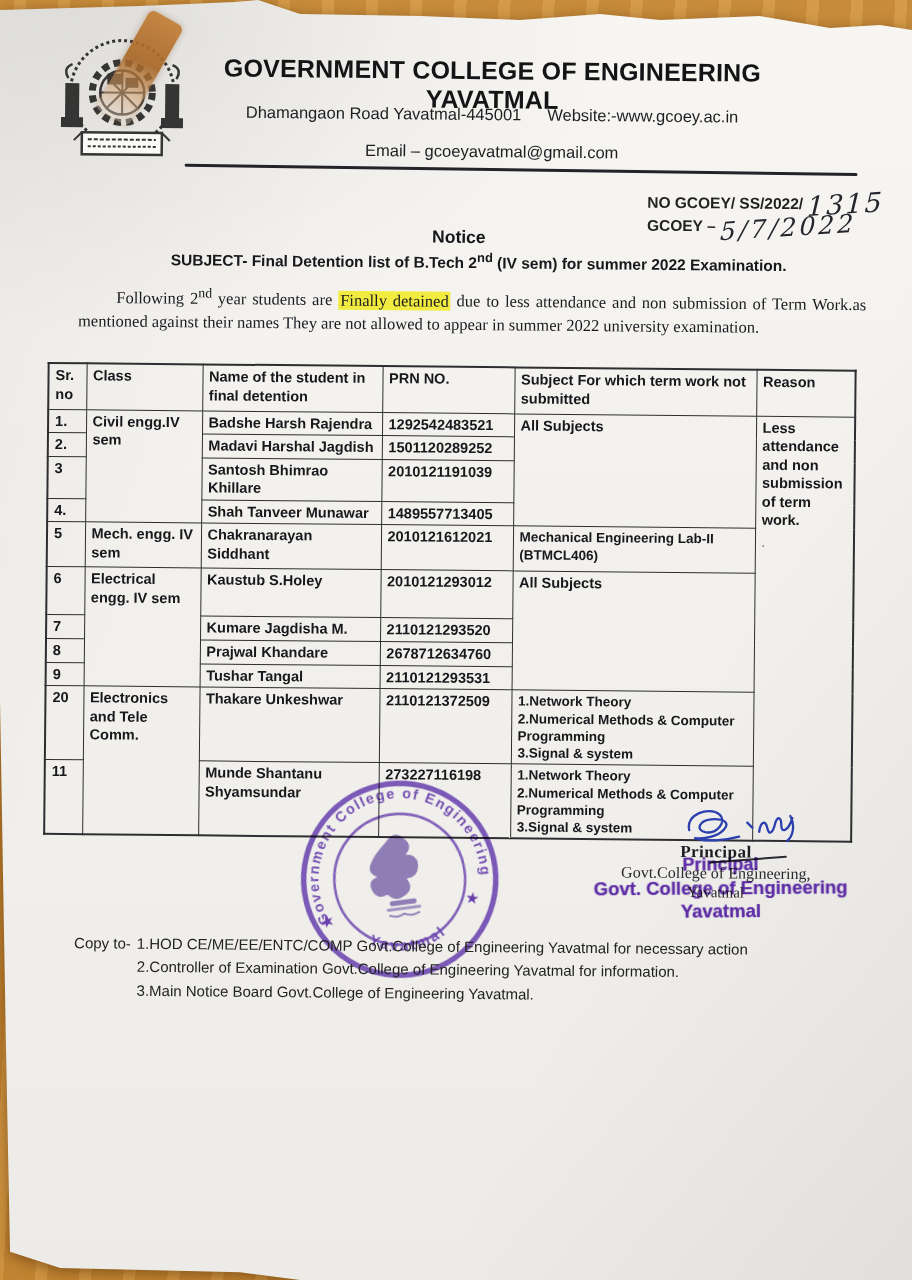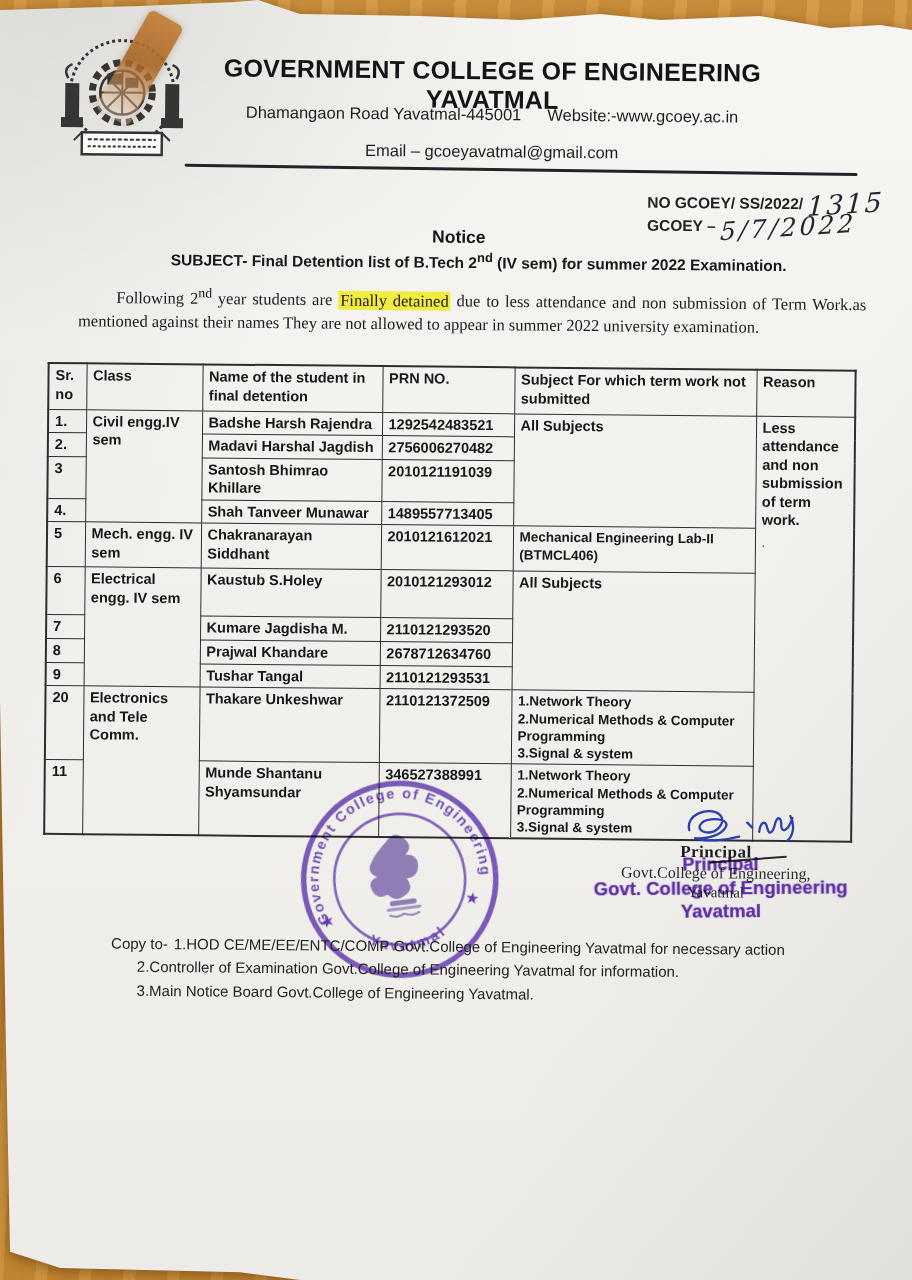--- a/index.html
+++ b/index.html
@@ -78,21 +78,21 @@
   .p-black-3{position:absolute;left:0;top:84px;width:270px;text-align:center;font-family:"Liberation Serif",serif;font-size:15px;color:#2a2a30;}
   .p-purple{position:absolute;left:-10px;top:52px;width:300px;text-align:center;color:#5c2ba5;
     font-weight:bold;mix-blend-mode:multiply;transform:rotate(-1deg);filter:blur(0.3px);
     text-shadow:0 0 1px rgba(92,43,165,0.65);}
   .p-purple .l1{font-size:18px;line-height:1.35;}
   .p-purple .l2{font-size:18.5px;line-height:1.25;}
   .p-purple .l3{font-size:18.5px;line-height:1.3;}
 
   
   .copyto{position:absolute;left:82px;top:931px;font-size:15px;color:#222;line-height:1.55;}
-  .copyto .row1 .label{margin-right:6px;margin-left:37px;}
+  .copyto .row1 .label{margin-right:6px;}
   .copyto .indent{margin-left:63px;}
 </style>
 </head>
 <body>
 
 <div class="paper-wrap">
   <div class="paper"></div>
 </div>
 
 <div class="content">
@@ -174,21 +174,21 @@
       <td>1292542483521</td>
       <td class="subj-all" rowspan="4">All Subjects</td>
       <td class="reason-cell" rowspan="11">
         <div>Less attendance and non submission of term work.</div>
         <div class="reason-dot">.</div>
       </td>
     </tr>
     <tr style="height:20px">
       <td class="sr">2.</td>
       <td>Madavi Harshal Jagdish</td>
-      <td>2756006270482</td>
+      <td>1501120289252</td>
     </tr>
     <tr style="height:41px">
       <td class="sr">3</td>
       <td>Santosh Bhimrao Khillare</td>
       <td>2010121191039</td>
     </tr>
     <tr style="height:20px">
       <td class="sr">4.</td>
       <td>Shah Tanveer Munawar</td>
       <td>1489557713405</td>
@@ -229,21 +229,21 @@
       <td>2110121372509</td>
       <td class="subj-list">
         <div>1.Network Theory</div>
         <div>2.Numerical Methods &amp; Computer Programming</div>
         <div>3.Signal &amp; system</div>
       </td>
     </tr>
     <tr style="height:73px">
       <td class="sr">11</td>
       <td>Munde Shantanu Shyamsundar</td>
-      <td>346527388991</td>
+      <td>273227116198</td>
       <td class="subj-list">
         <div>1.Network Theory</div>
         <div>2.Numerical Methods &amp; Computer Programming</div>
         <div>3.Signal &amp; system</div>
       </td>
     </tr>
   </tbody>
     </table>
 
   <svg class="stamp" viewBox="0 0 210 210">

